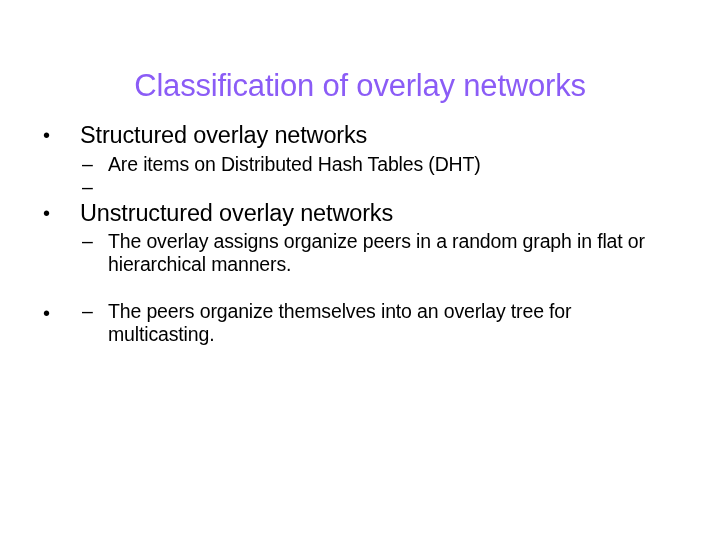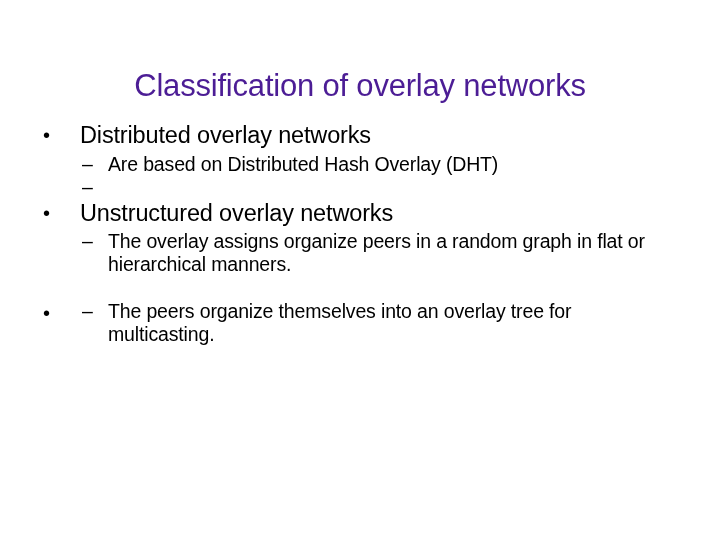--- a/index.html
+++ b/index.html
@@ -25,21 +25,21 @@
   .slide-title {
     position: absolute;
     left: 30px;
     top: 48px;
     width: 660px;
     text-align: center;
     font-size: 31px;
     font-weight: normal;
     line-height: 1.08;
     letter-spacing: -0.2px;
-    color: #4c1d95;
+    color: #8b5cf6;
     white-space: nowrap;
   }
 
   
   .body-area {
     position: absolute;
     left: 0;
     top: 122px;
     width: 720px;
   }
@@ -101,26 +101,26 @@
 
 <div class="slide">
 
   <h1 class="slide-title">Classification of overlay networks</h1>
 
   <div class="body-area">
 
     <div class="bullet-group">
       <div class="lvl1">
         <span class="marker">•</span>
-        <span class="lvl1-text">Distributed overlay networks</span>
+        <span class="lvl1-text">Structured overlay networks</span>
       </div>
       <div class="lvl2-list">
         <div class="lvl2">
           <span class="marker">–</span>
-          <span class="lvl2-text"> Are based on Distributed Hash Overlay (DHT)</span>
+          <span class="lvl2-text"> Are items on Distributed Hash Tables (DHT)</span>
         </div>
         <div class="lvl2">
           <span class="marker">–</span>
         </div>
       </div>
     </div>
 
     <div class="group-gap-1"></div>
 
     <div class="bullet-group">

